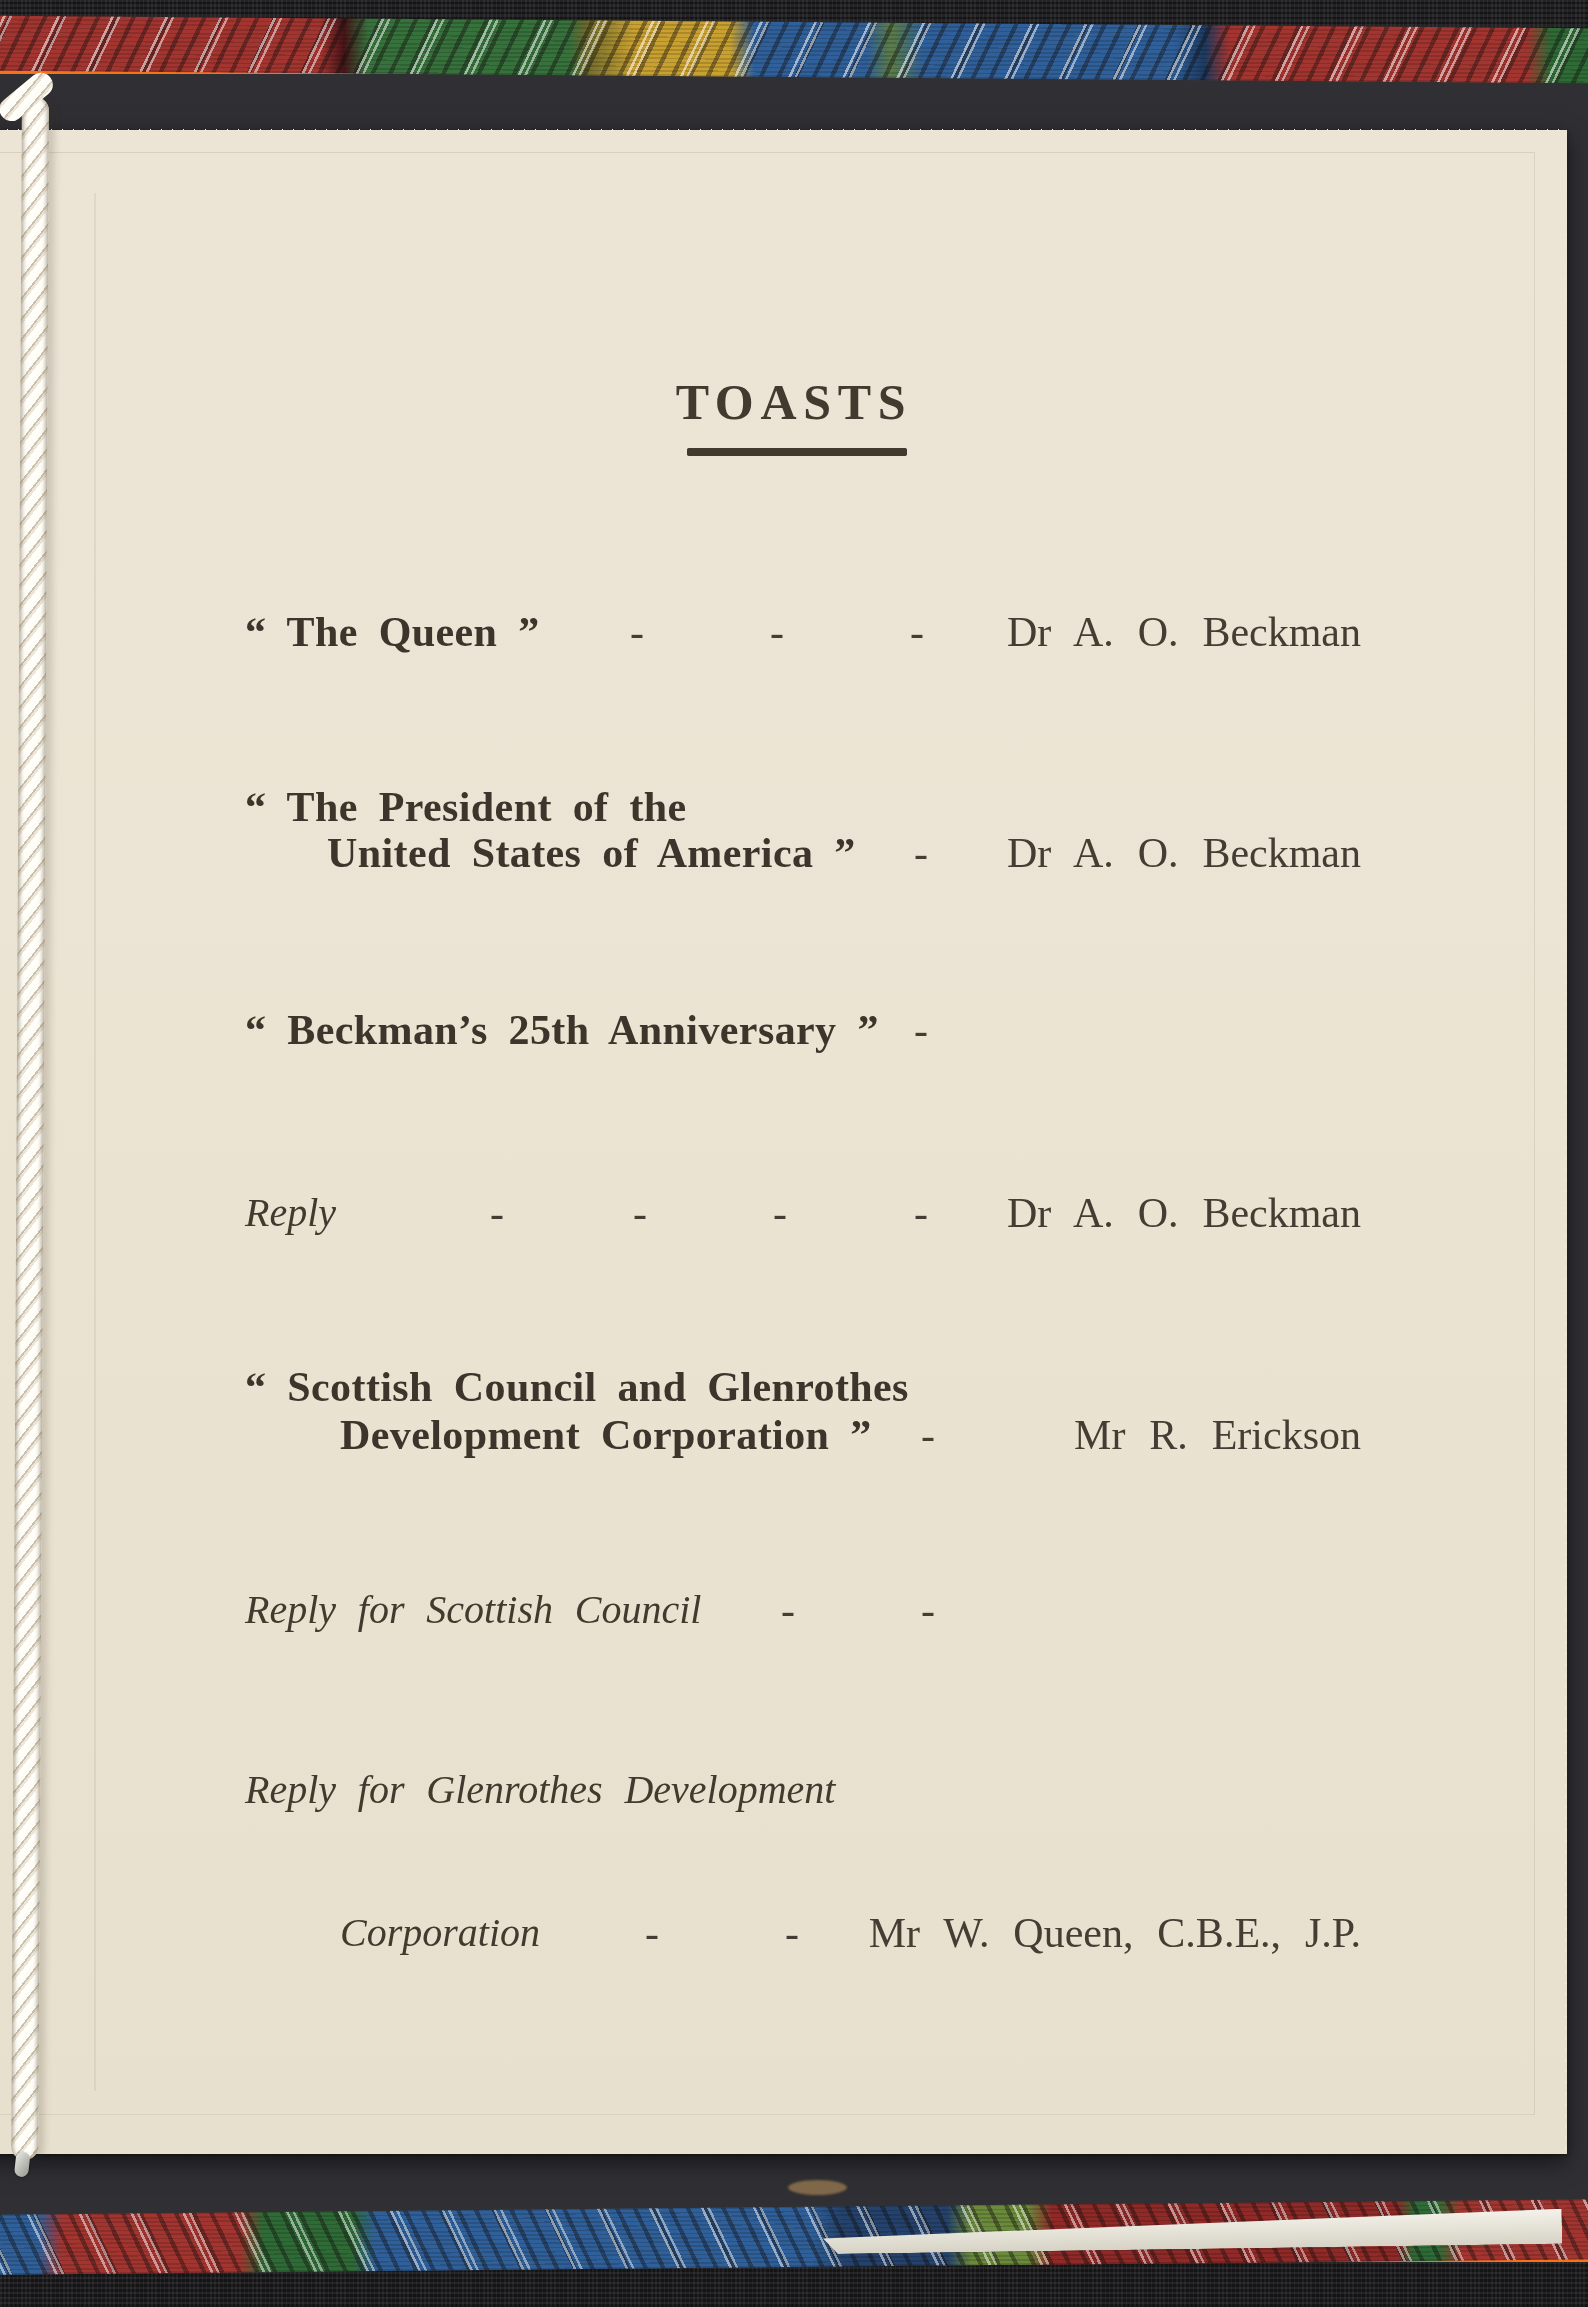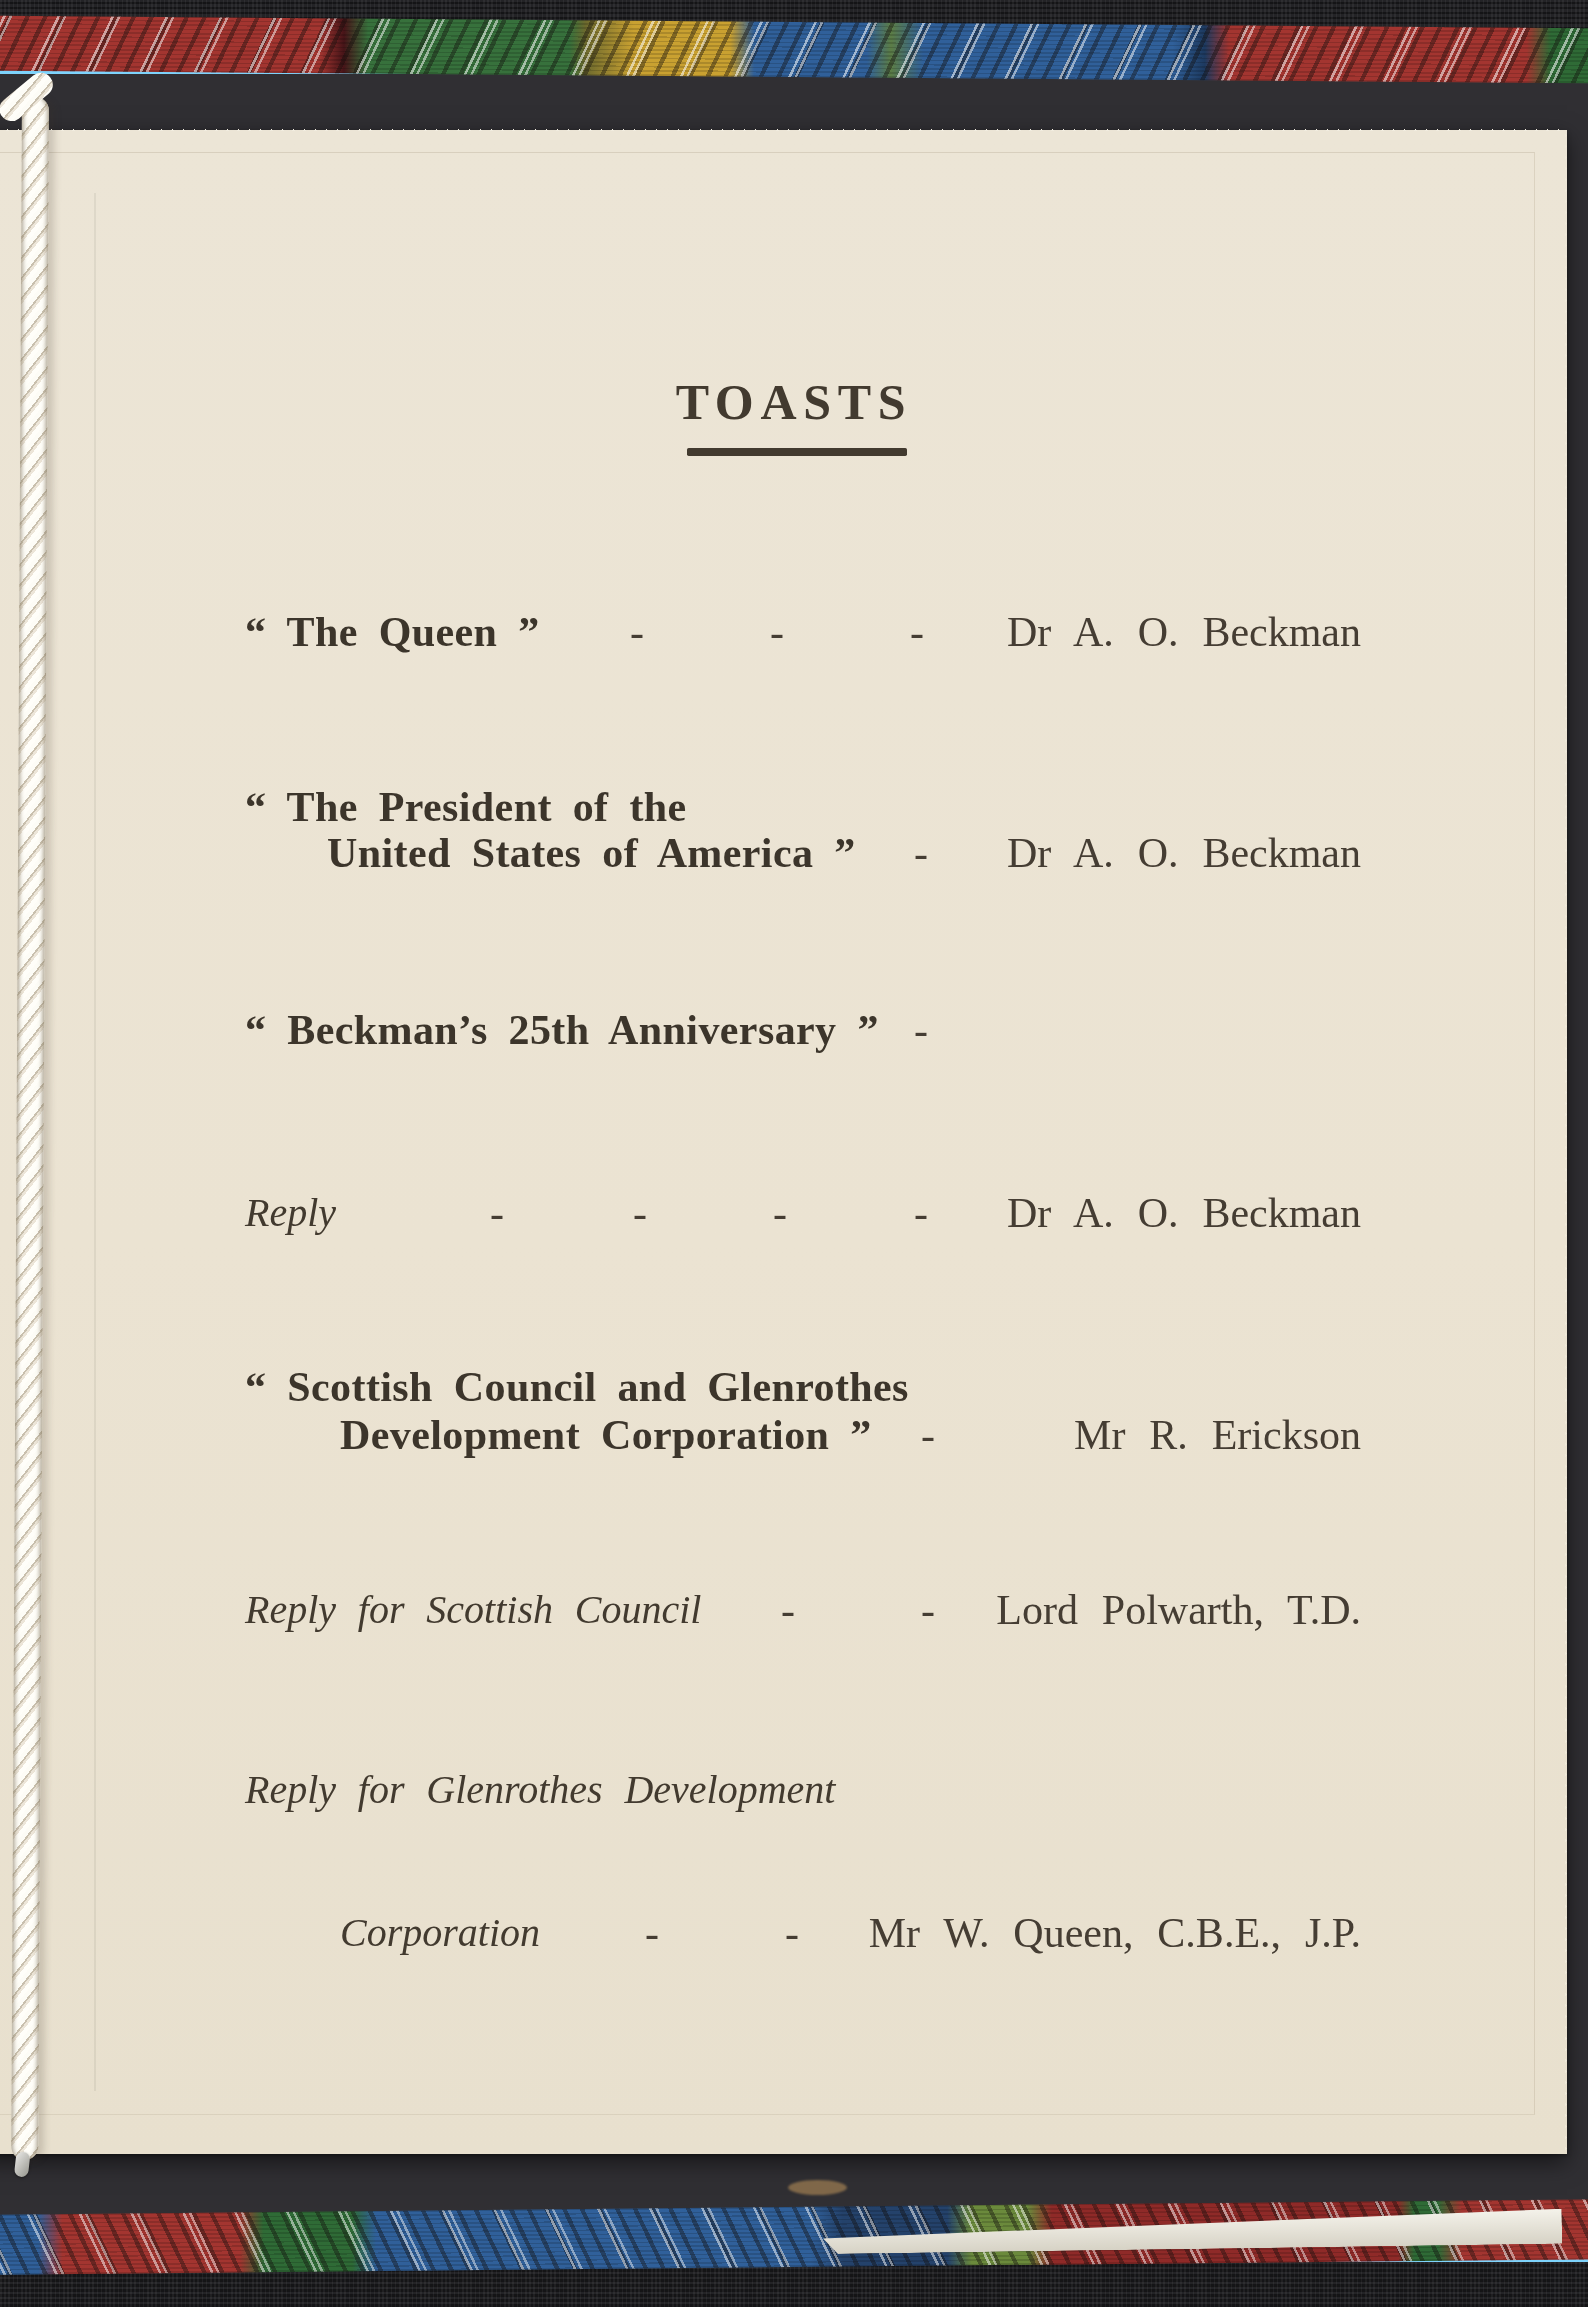--- a/index.html
+++ b/index.html
@@ -1,17 +1,17 @@
 <!DOCTYPE html>
 <html style="font-size:13.4px"><head>
 <meta charset="utf-8">
 <title>Toasts — scanned menu page</title>
 <style>
   html,body{margin:0;padding:0;background:#000;}
-  .scan{position:relative;width:1589px;height:2307px;overflow:hidden;background:#7dd3fc;
+  .scan{position:relative;width:1589px;height:2307px;overflow:hidden;background:#f97316;
         font-family:"Liberation Serif", serif;}
 
   
   .knit{position:absolute;left:0;width:100%;
     background:
       repeating-linear-gradient(90deg, rgba(255,255,255,0.05) 0 1.7px, rgba(0,0,0,0) 1.7px 4.2px),
       repeating-linear-gradient(0deg, #141416 0 2.5px, #232326 2.5px 5px);}
   .knit.top{top:0;height:39px;}
   .knit.bottom{bottom:0;height:45px;}
 
@@ -157,21 +157,20 @@
     <div class="row" style="top:1409px">
       <span class="lbl" style="left:340px">Development Corporation ”</span>
       <span class="dash" style="left:921px">-</span>
       <span class="nm">Mr R. Erickson</span>
     </div>
 
     <div class="row" style="top:1584px">
       <span class="it" style="left:245px">Reply for Scottish Council</span>
       <span class="dash" style="left:781px">-</span>
       <span class="dash" style="left:921px">-</span>
-      <span class="nm">Lord Polwarth, T.D.</span>
     </div>
 
     <div class="row" style="top:1764px">
       <span class="it" style="left:245px">Reply for Glenrothes Development</span>
     </div>
     <div class="row" style="top:1907px">
       <span class="it" style="left:340px">Corporation</span>
       <span class="dash" style="left:645px">-</span>
       <span class="dash" style="left:785px">-</span>
       <span class="nm">Mr W. Queen, C.B.E., J.P.</span>

